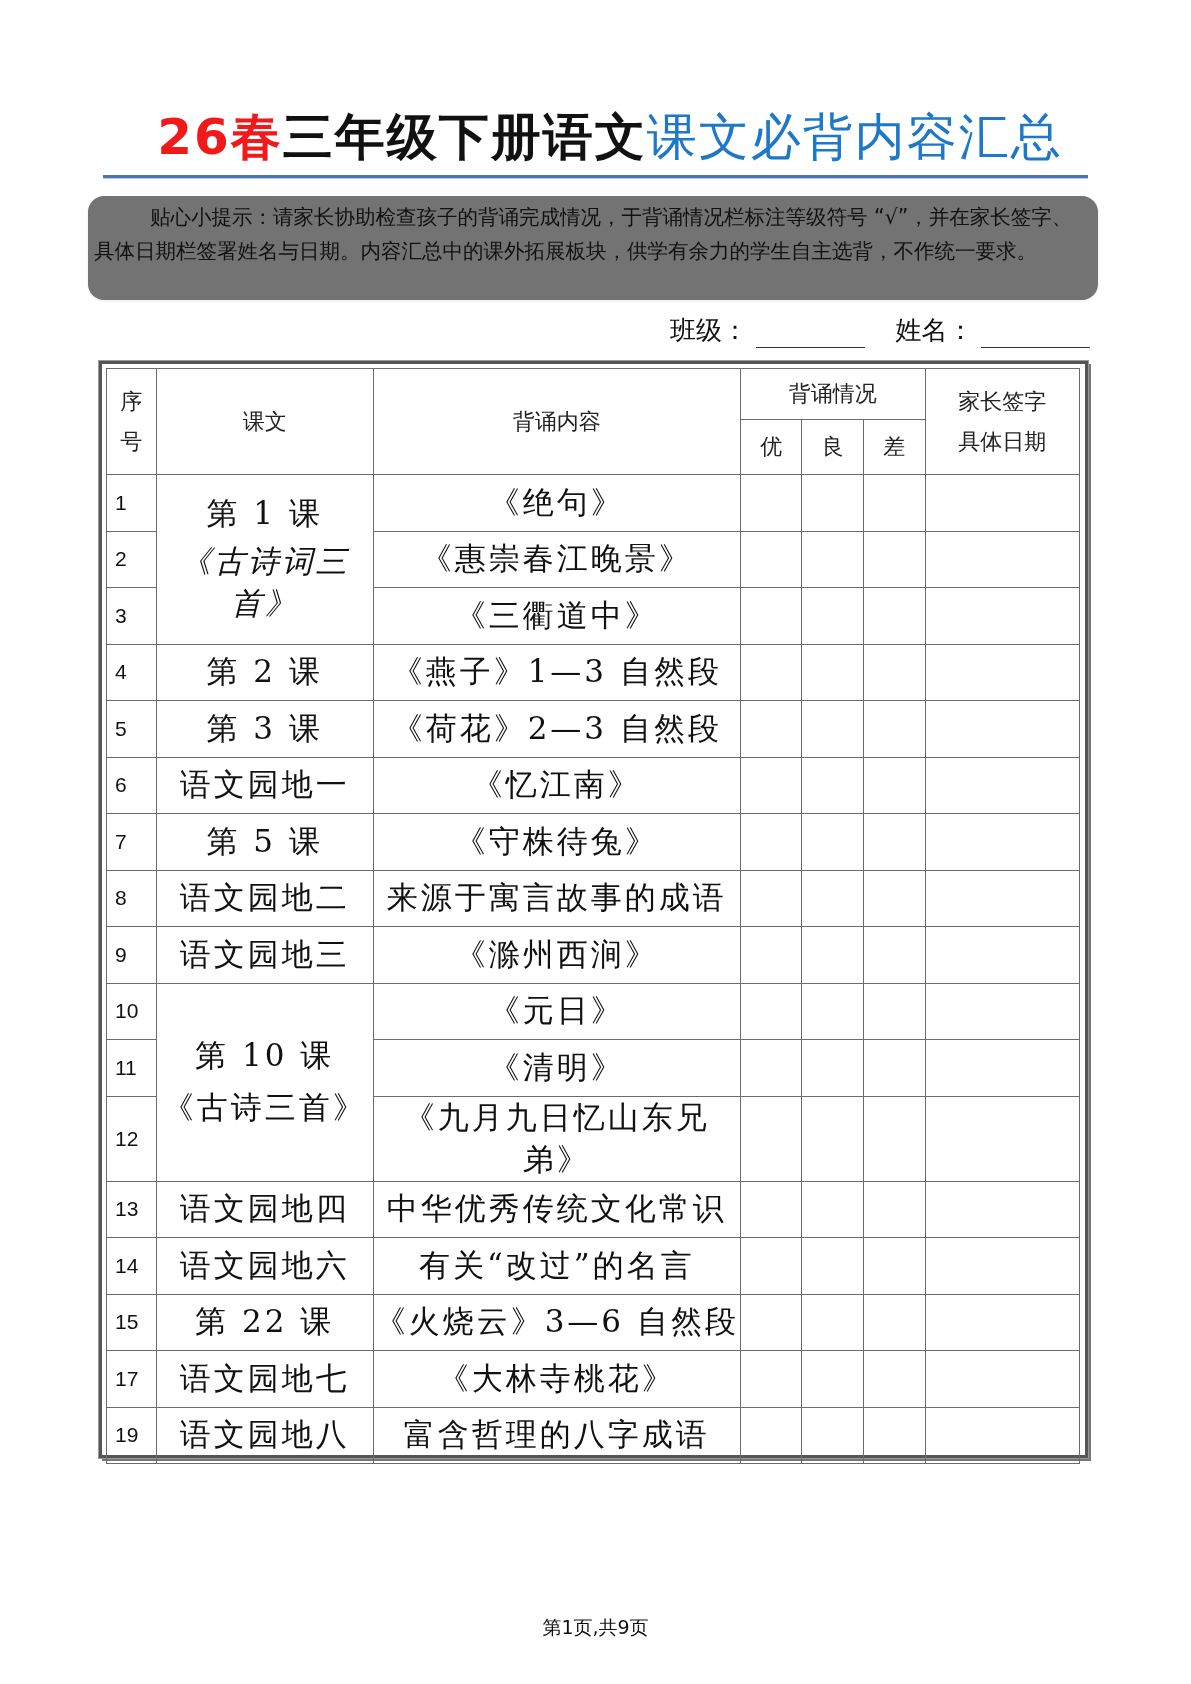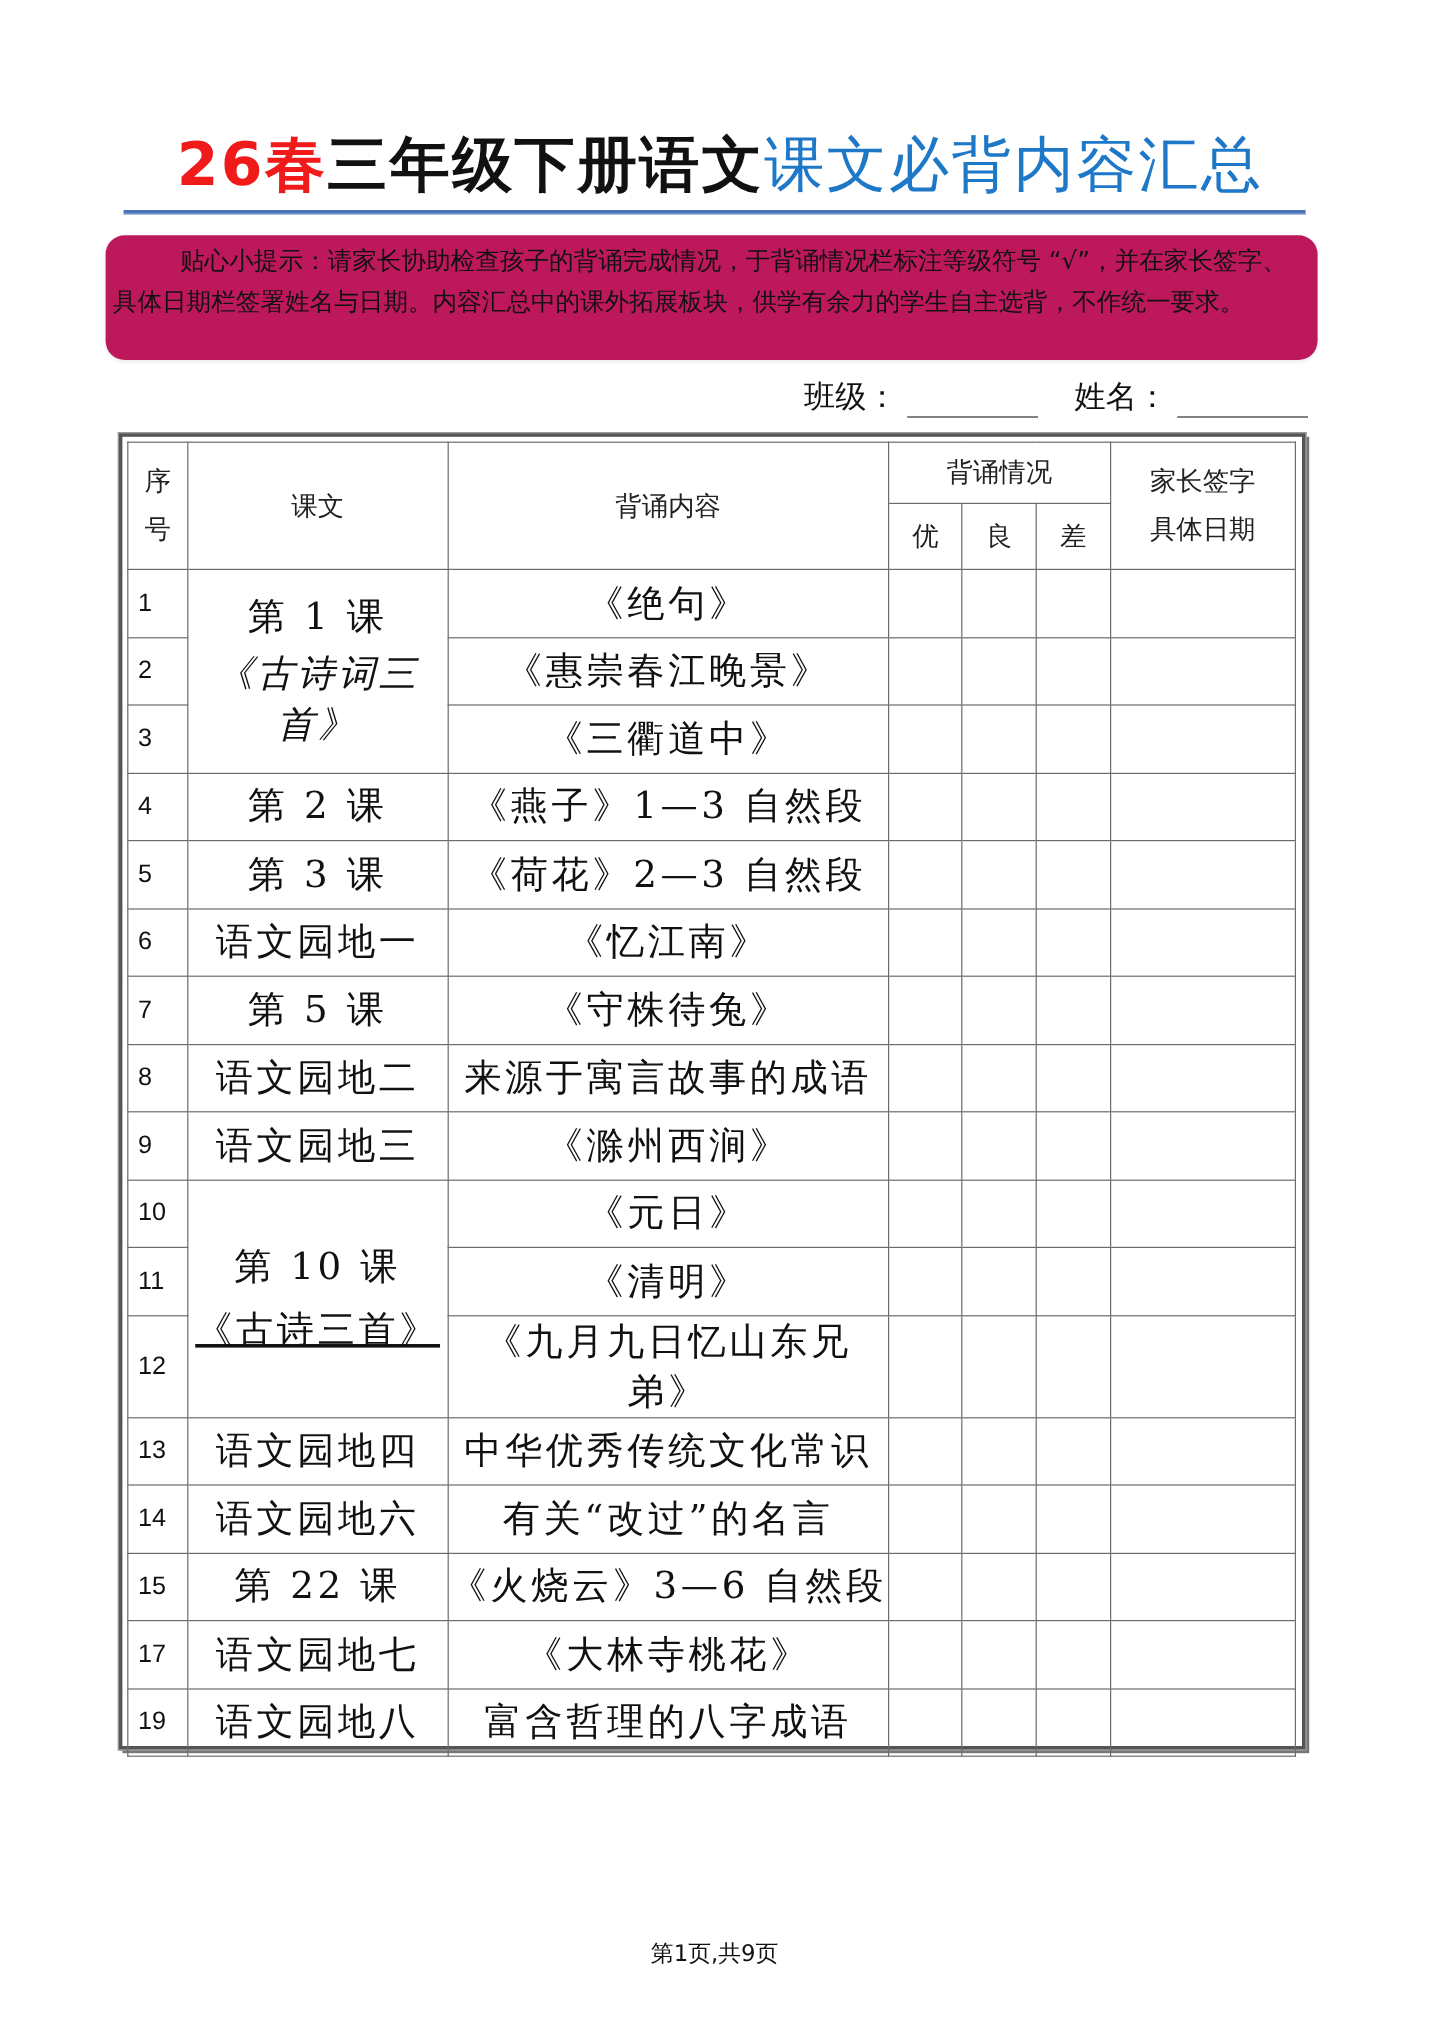--- a/index.html
+++ b/index.html
@@ -2,34 +2,34 @@
 <html><head>
 <meta charset="utf-8">
 <style>
   html, body { margin: 0; padding: 0; }
   body {
     width: 1191px; height: 1684px; background: #ffffff; position: relative;
     font-family: "DejaVu Sans", "Liberation Sans", sans-serif; color: #111;
     overflow: hidden;
   }
   .title {
-    position: absolute; left: 100px; top: 102px; width: 1000px; height: 70px;
+    position: absolute; left: 110px; top: 102px; width: 1000px; height: 70px;
     text-align: center; font-size: 50px; font-weight: bold; letter-spacing: 2px;
     white-space: nowrap; line-height: 70px;
   }
   .title .t-red { color: #f01a1a; }
   .title .t-black { color: #111111; }
   .title .t-blue { color: #1e78c8; font-weight: normal; }
   .title-rule {
     position: absolute; left: 103px; top: 175px; width: 985px; height: 3px;
     background: #4a74b8; border-bottom: 1px solid #b9c8e4;
   }
   .tip {
     position: absolute; left: 88px; top: 196px; width: 1010px; height: 104px;
-    background: #be185d; border-radius: 16px; box-shadow: 0 1px 3px rgba(0,0,0,0.08);
+    background: #737373; border-radius: 16px; box-shadow: 0 1px 3px rgba(0,0,0,0.08);
     box-sizing: border-box; padding: 4px 14px 0 6px;
     font-size: 20.5px; line-height: 34px; color: #111;
   }
   .tip p { margin: 0; text-indent: 56px; }
   .fields {
     position: absolute; top: 318px; left: 670px; width: 420px; height: 30px;
     font-size: 26px; display: flex; align-items: flex-end;
   }
   .fields .lbl { white-space: nowrap; }
   .fields .line { display: inline-block; width: 120px; border-bottom: 1.5px solid #333; height: 22px; margin: 0 0 0 8px; }
@@ -204,21 +204,21 @@
           <td class="content">《滁州西涧》</td>
           <td class="empty"></td>
           <td class="empty"></td>
           <td class="empty"></td>
           <td class="empty"></td>
         </tr>
         <tr class="body-row">
           <td class="idx">10</td>
           <td class="lesson" rowspan="3">
             <div>第 10 课</div>
-            <div style="margin-top: 10px; text-decoration: underline;">《古诗三首》</div>
+            <div style="margin-top: 10px;">《古诗三首》</div>
           </td>
           <td class="content">《元日》</td>
           <td class="empty"></td>
           <td class="empty"></td>
           <td class="empty"></td>
           <td class="empty"></td>
         </tr>
         <tr class="body-row">
           <td class="idx">11</td>
           <td class="content">《清明》</td>

